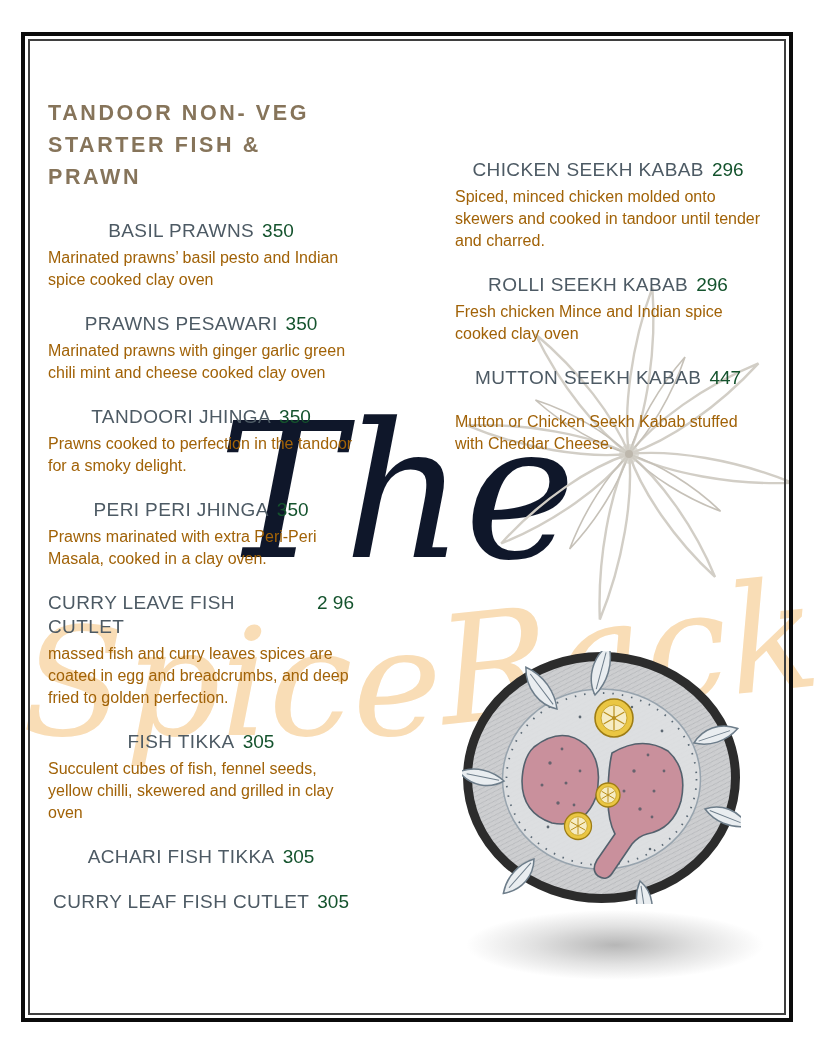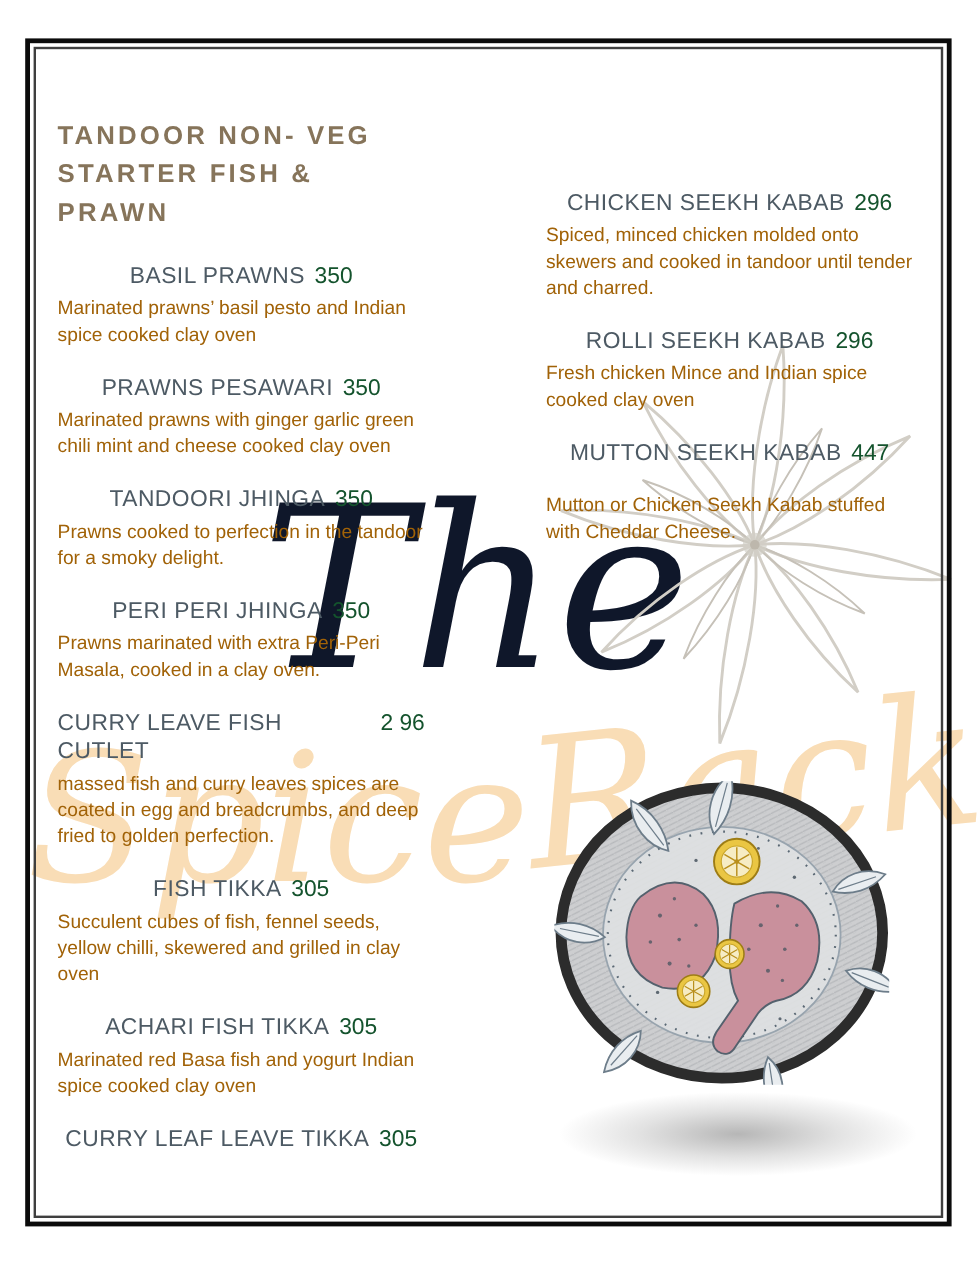--- a/index.html
+++ b/index.html
@@ -131,26 +131,25 @@
         <span class="item-price">305</span>
       </div>
     <div class="item-desc">Succulent cubes of fish, fennel seeds, yellow chilli, skewered and grilled in clay oven</div>
   </div>
 
   <div class="menu-item">
     <div class="item-head">
         <span class="item-name">ACHARI FISH TIKKA</span>
         <span class="item-price">305</span>
       </div>
-    <div class="item-desc">Marinated red Basa fish and yogurt Indian spice cooked clay oven</div>
-  </div>
-
-  <div class="menu-item">
-    <div class="item-head">
-        <span class="item-name">CURRY LEAF LEAVE TIKKA</span>
+  </div>
+
+  <div class="menu-item">
+    <div class="item-head">
+        <span class="item-name">CURRY LEAF FISH CUTLET</span>
         <span class="item-price">305</span>
       </div>
   </div>
 </div>
 
 <div class="col col-right">
 
   <div class="menu-item">
     <div class="item-head">
         <span class="item-name">CHICKEN SEEKH KABAB</span>

